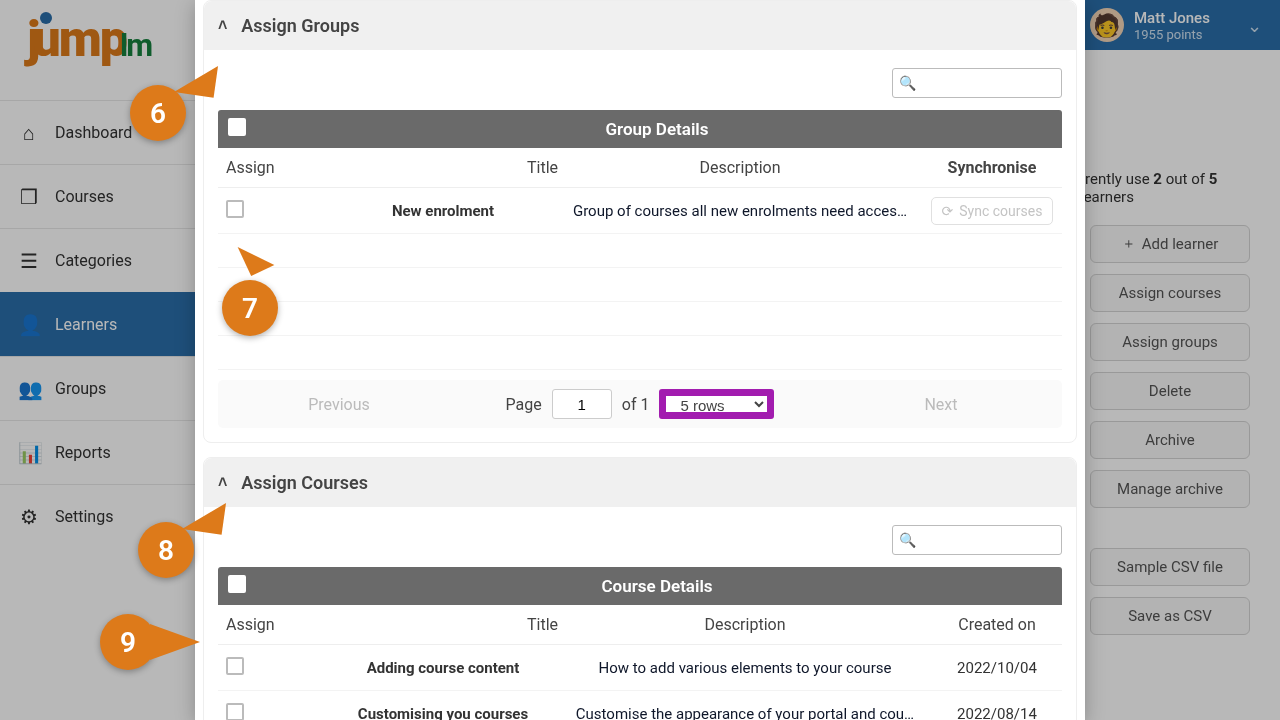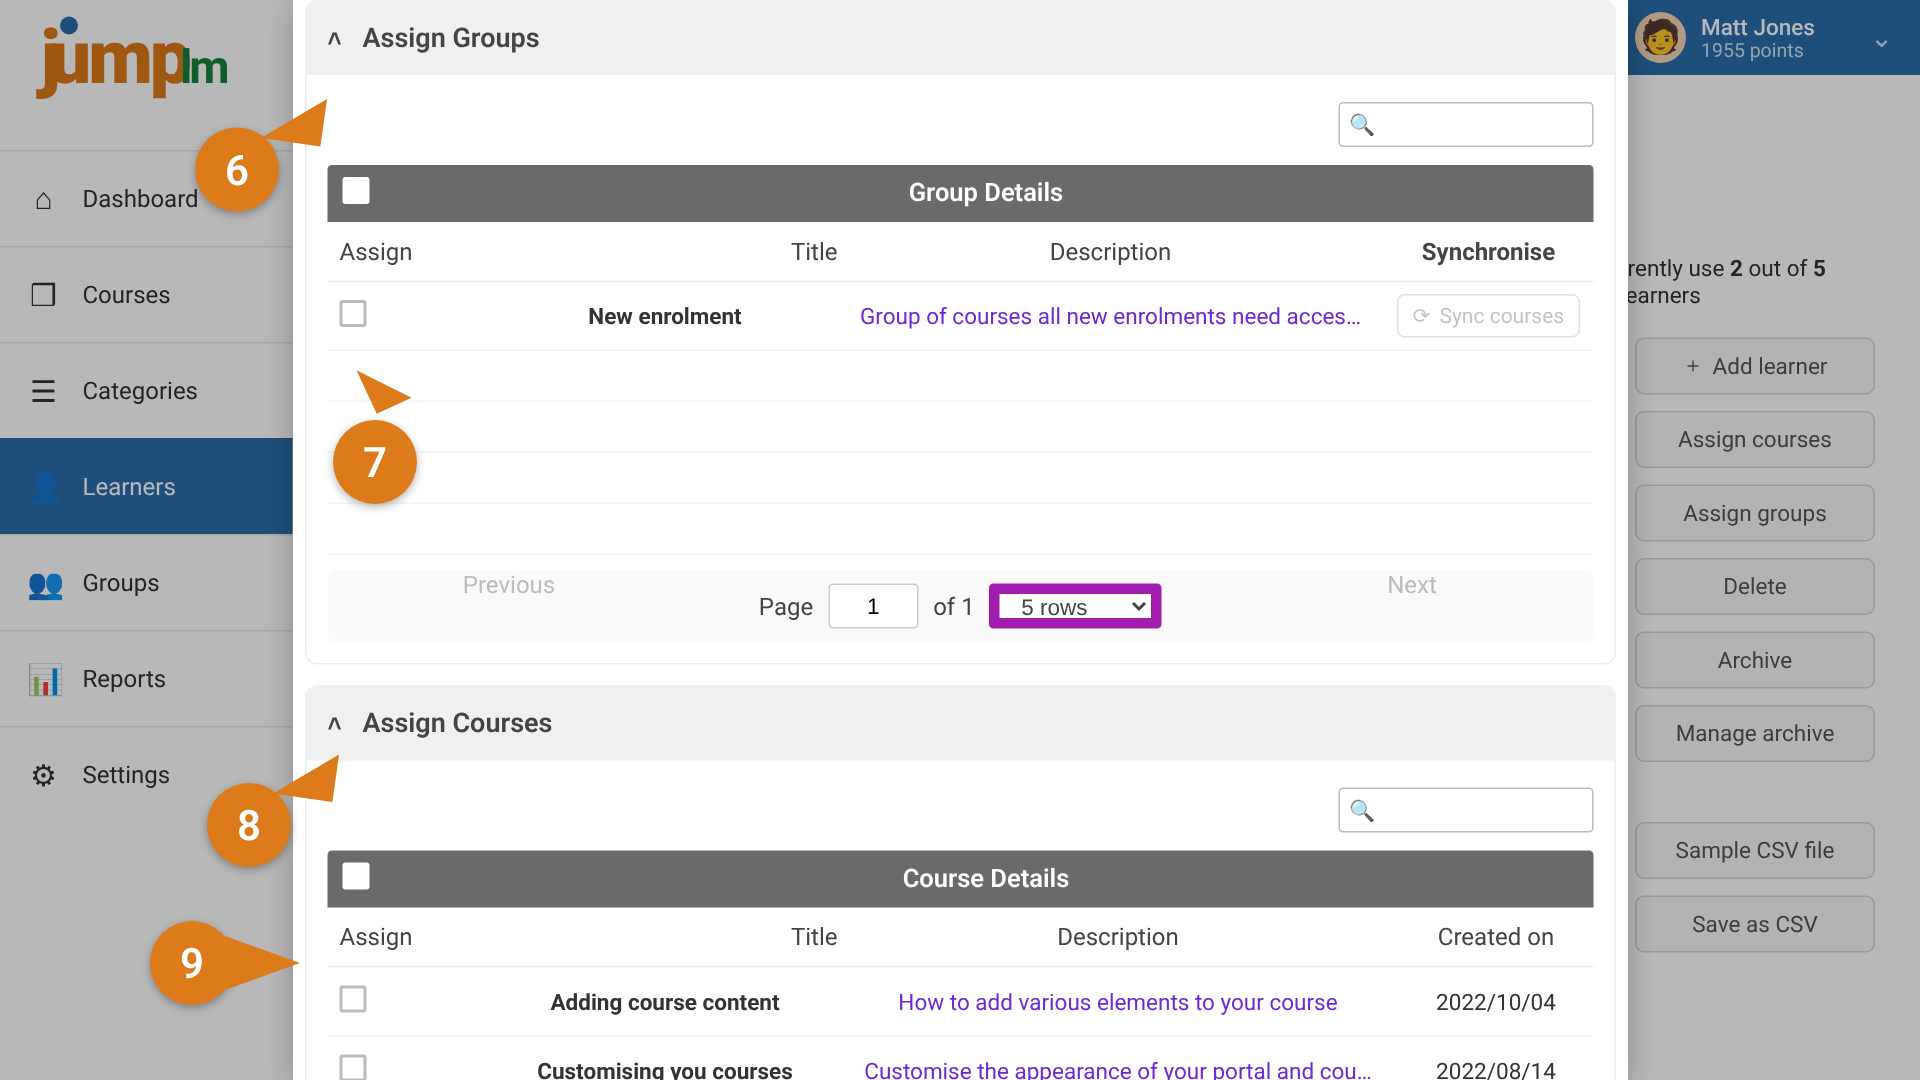--- a/index.html
+++ b/index.html
@@ -44,29 +44,29 @@
   .tablehdr .title { flex: 1; text-align:center; }
   .cols { display:flex; height: 40px; align-items:center; border-bottom: 1px solid #eee; color:#444; font-size:16px; }
   .cols .c-assign { width: 110px; padding-left: 8px; }
   .cols .c-title { width: 230px; text-align:right; }
   .cols .c-desc { flex:1; text-align:center; }
   .cols .c-sync { width: 140px; text-align:center;font-weight:bold; }
   .cols .c-date { width: 130px; text-align:center; }
   .row { display:flex; min-height: 46px; align-items:center; border-bottom: 1px solid #f3f3f3; font-size:15px; color:#333; }
   .row .c-assign { width: 110px; padding-left: 8px; }
   .row .c-title { width: 230px; text-align:center; font-weight: 700; }
-  .row .c-desc { flex:1; text-align:center; color:#6d28d9; white-space:nowrap; overflow:hidden; text-overflow:ellipsis; padding:0 6px; }
+  .row .c-desc { flex:1; text-align:center; color:#0f172a; white-space:nowrap; overflow:hidden; text-overflow:ellipsis; padding:0 6px; }
   .row .c-sync { width: 140px; text-align:center; }
   .row .c-date { width: 130px; text-align:center; }
   .row.empty { min-height: 34px; }
   .syncbtn { display:inline-flex; align-items:center; gap:6px; border:1px solid #e0e0e0; border-radius:5px; padding:5px 10px; color:#c4c4c4; font-size:14px; }
   .checkbox { width:18px; height:18px; border:2px solid #bbb; border-radius:2px; display:inline-block; background:#fff; }
   .checkbox.hdr { border-color:#fff; }
 
-  .pager { display:flex; justify-content:space-between; margin-top:10px; background:#fafafa; border-radius:5px; height:48px; padding:0 6px; }
+  .pager { display:flex; align-items:center; justify-content:space-between; margin-top:10px; background:#fafafa; border-radius:5px; height:48px; padding:0 6px; }
   .pagebtn { flex:0 0 230px; text-align:center; color:#bbb; font-size:16px; }
   .pagectr { display:flex; align-items:center; gap:10px; font-size:16px; color:#444; }
   .pagectr input { width:60px; height:30px; border:1px solid #ccc; border-radius:3px; text-align:center; font-size:15px; }
   .pagectr select { height:30px; border:7px solid #a21caf; border-radius:3px; padding:0 26px 0 10px; font-size:15px; color:#444; background:#fff; }
 
   
   .callout { position:absolute; z-index:30; }
   .bubble { width:56px; height:56px; border-radius:50%; background:#dd7a1a; color:#fff; display:flex; align-items:center; justify-content:center; font-size:28px; font-weight:600; box-shadow:0 2px 6px rgba(0,0,0,.3); }
   .pointer { position:absolute; width:0; height:0; }
   

